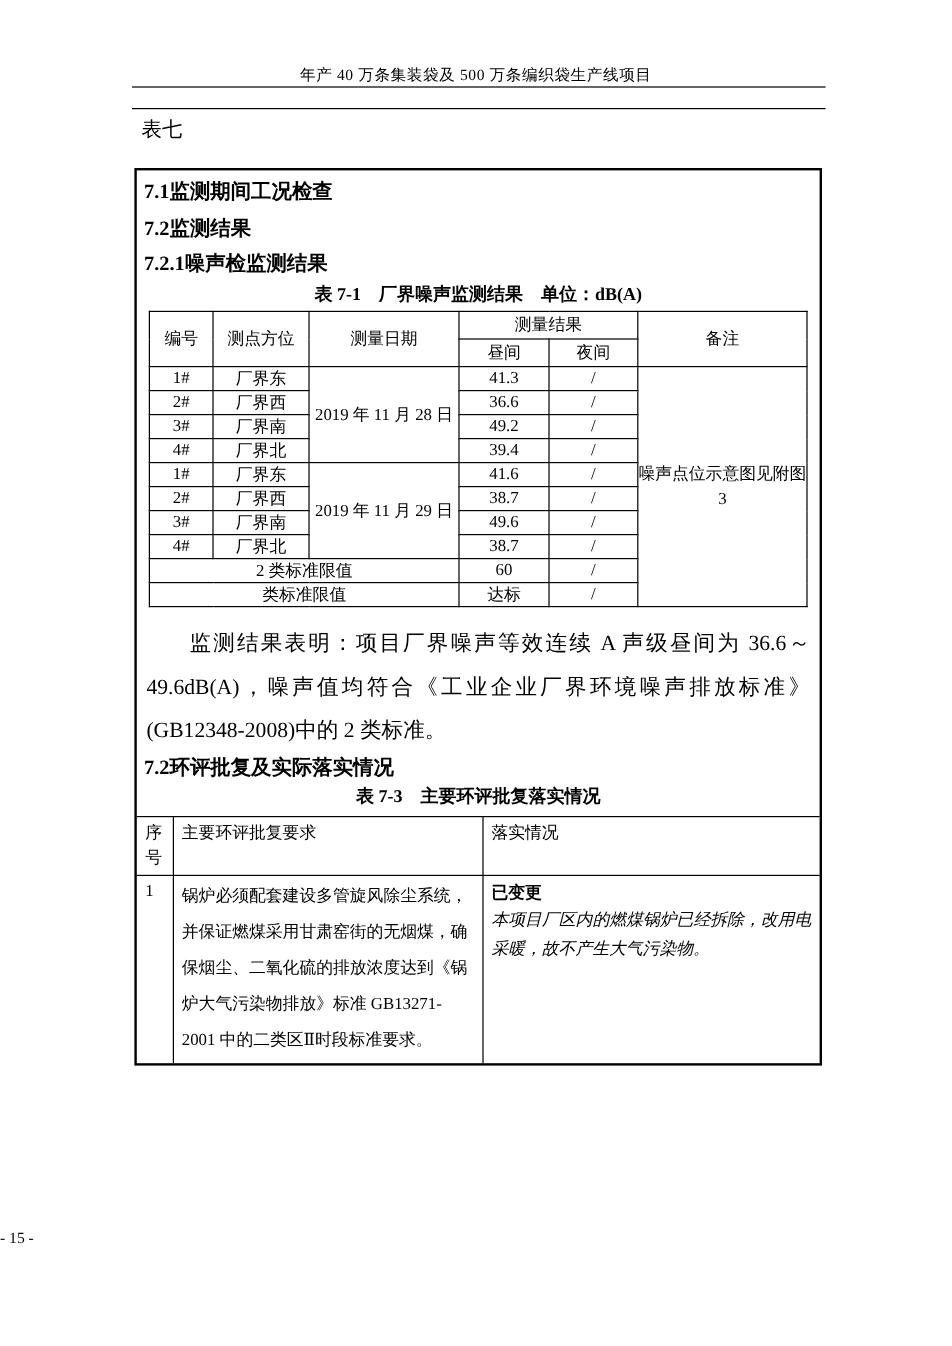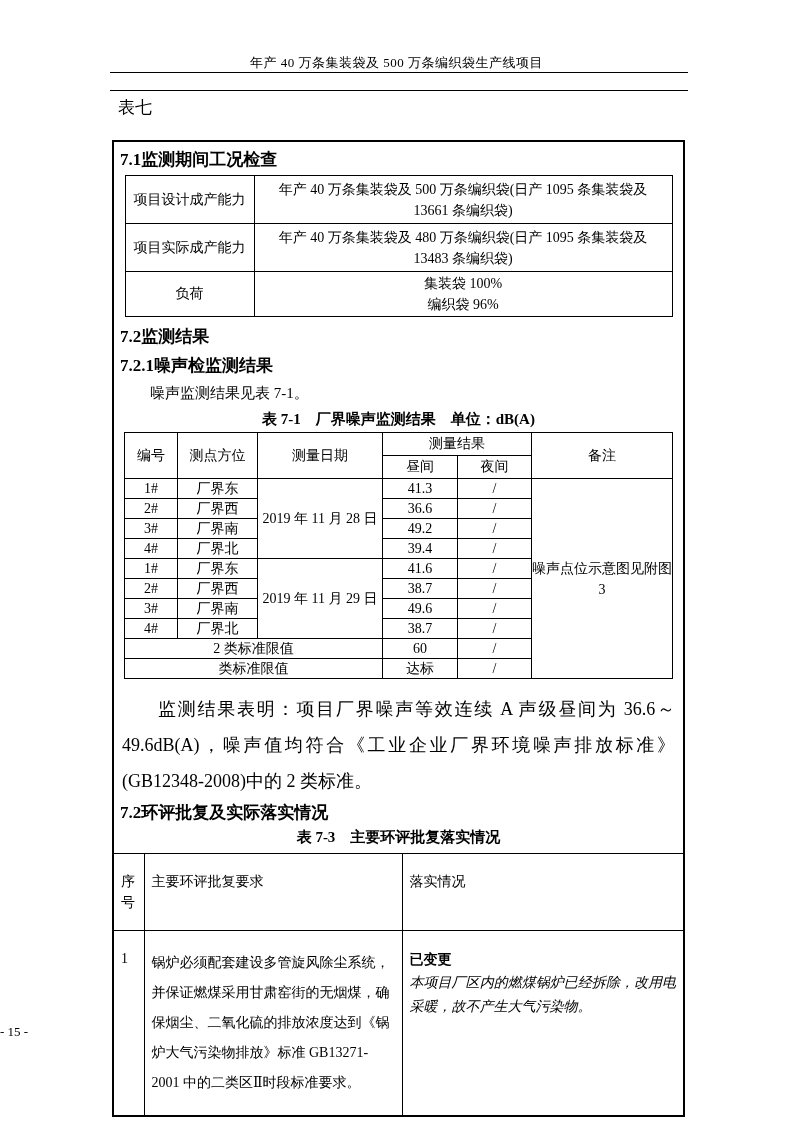--- a/index.html
+++ b/index.html
@@ -79,21 +79,21 @@
   }
 
   
   .approval-table {
     border-collapse: collapse; table-layout: fixed;
     width: 100%; margin-top: 6px;
     font-size: 14px;
   }
   .approval-table th, .approval-table td {
     border: 1px solid #000; vertical-align: top; text-align: left;
-    font-weight: normal; padding: 17px 7px;
+    font-weight: normal; padding: 3px 7px;
   }
   .approval-table th:first-child, .approval-table td:first-child { border-left: none; }
   .approval-table th:last-child,  .approval-table td:last-child  { border-right: none; }
   .approval-table tr:last-child td { border-bottom: none; }
   .approval-table tr.ahead th { height: 41px; line-height: 21px; }
   .approval-table tr.abody td { height: 144px; }
   .req-cell { line-height: 30px; text-align: justify; padding-top: 6px; }
   .status-title { font-weight: bold; line-height: 23px; }
   .status-detail { line-height: 24px; text-align: justify; font-style: italic; }
   .no-cell { line-height: 21px; }
@@ -110,45 +110,25 @@
 <div class="doc-header">年产 40 万条集装袋及 500 万条编织袋生产线项目</div>
 <div class="hrule top"></div>
 <div class="hrule bottom"></div>
 
 <div class="table-seven">表七</div>
 
 <div class="frame">
 
   <div class="h-sec">7.1监测期间工况检查</div>
 
-  <table class="cap-table">
-    <tbody>
-        <tr class="r1">
-      <td class="lbl">项目设计成产能力</td>
-      <td class="pre">年产 40 万条集装袋及 500 万条编织袋(日产 1095 条集装袋及
-13661 条编织袋)</td>
-    </tr>
-    <tr class="r2">
-      <td class="lbl">项目实际成产能力</td>
-      <td class="pre">年产 40 万条集装袋及 480 万条编织袋(日产 1095 条集装袋及
-13483 条编织袋)</td>
-    </tr>
-    <tr class="r3">
-      <td class="lbl">负荷</td>
-      <td class="pre">集装袋 100%
-编织袋 96%</td>
-    </tr>
-  </tbody>
-    </table>
 
   <div class="h-sec h-72">7.2监测结果</div>
 
   <div class="h-sec h-721">7.2.1噪声检监测结果</div>
 
-  <div class="intro">噪声监测结果见表 7-1。</div>
 
   <div class="caption">表 7-1　厂界噪声监测结果　单位：dB(A)</div>
 
   <table class="noise-table">
     <colgroup>
       <col style="width:53px">
         <col style="width:80px">
         <col style="width:125px">
       <col style="width:75px">
         <col style="width:74px">

